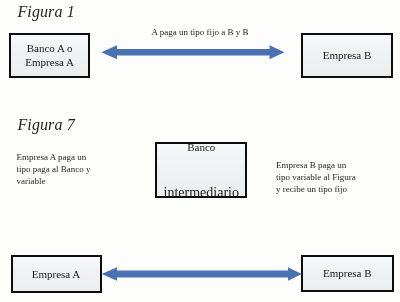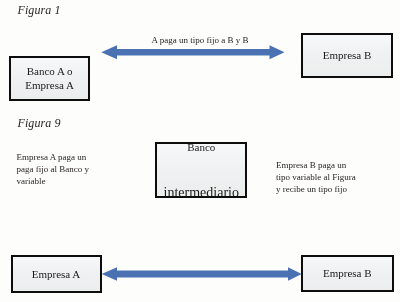--- a/index.html
+++ b/index.html
@@ -1,68 +1,68 @@
 <!DOCTYPE html>
 <html><head>
 <meta charset="utf-8">
 <title>Figuras swap</title>
 <style>
   html,body{margin:0;padding:0;}
   body{width:400px;height:302px;background:#fdfdfb;overflow:hidden;
        font-family:"Liberation Serif",serif;color:#1a1a1a;}
   #stage{position:relative;width:400px;height:302px;}
-  .fig-label{position:absolute;font-style:italic;font-size:12px;color:#231f20;
+  .fig-label{position:absolute;font-style:italic;font-size:16px;color:#231f20;
              letter-spacing:.1px;white-space:nowrap;}
   .box{position:absolute;box-sizing:border-box;border:2.5px solid #0d0d0d;
        background:linear-gradient(180deg,#f7f8f9 0%,#f0f1f2 45%,#eceded 100%);
        display:flex;flex-direction:column;align-items:center;justify-content:center;
        overflow:hidden;}
   .box .l1{font-size:11px;line-height:14.3px;white-space:nowrap;}
   .note{position:absolute;font-size:9px;line-height:12.2px;color:#231f20;}
   .note.center{text-align:center;}
   svg.arrows{position:absolute;left:0;top:0;width:400px;height:302px;overflow:visible;}
 </style>
 </head>
 <body>
 
 <div id="stage">
 
   <div class="fig-label" style="left:17.5px;top:3px;">Figura 1</div>
 
-  <div class="box" style="left:9.3px;top:33px;width:80.7px;height:44.5px;margin-top:23px;">
+  <div class="box" style="left:9.3px;top:33px;width:80.7px;height:44.5px;">
     <div class="l1">Banco A o</div>
     <div class="l1">Empresa A</div>
   </div>
 
   <div class="box" style="left:301px;top:33px;width:92px;height:45px;">
     <div class="l1">Empresa B</div>
   </div>
 
-  <div class="note center" style="left:140px;top:26px;width:120px;margin-top:8px;">
+  <div class="note center" style="left:140px;top:26px;width:120px;">
     <div>A paga un tipo fijo a B y B</div>
   </div>
 
-  <div class="fig-label" style="left:17.5px;top:116px;">Figura 9</div>
+  <div class="fig-label" style="left:17.5px;top:116px;">Figura 7</div>
 
   <div class="box" style="left:155.3px;top:142px;width:92px;height:56px;gap:32px;">
     <div class="l1">Banco</div>
     <div class="l1" style="font-size:14px;">intermediario</div>
   </div>
 
   <div class="box" style="left:10.5px;top:255px;width:91px;height:37.5px;">
     <div class="l1">Empresa A</div>
   </div>
 
   <div class="box" style="left:301px;top:255px;width:92.5px;height:37px;">
     <div class="l1">Empresa B</div>
   </div>
 
   <div class="note" style="left:16.6px;top:151px;width:100px;">
     <div>Empresa A paga un</div>
-    <div>paga fijo al Banco y</div>
+    <div>tipo paga al Banco y</div>
     <div>variable</div>
   </div>
 
   <div class="note" style="left:276px;top:151px;width:105px;margin-top:8px;">
     <div>Empresa B paga un</div>
     <div>tipo variable al Figura</div>
     <div>y recibe un tipo fijo</div>
   </div>
 
   <svg class="arrows" viewBox="0 0 400 302">

